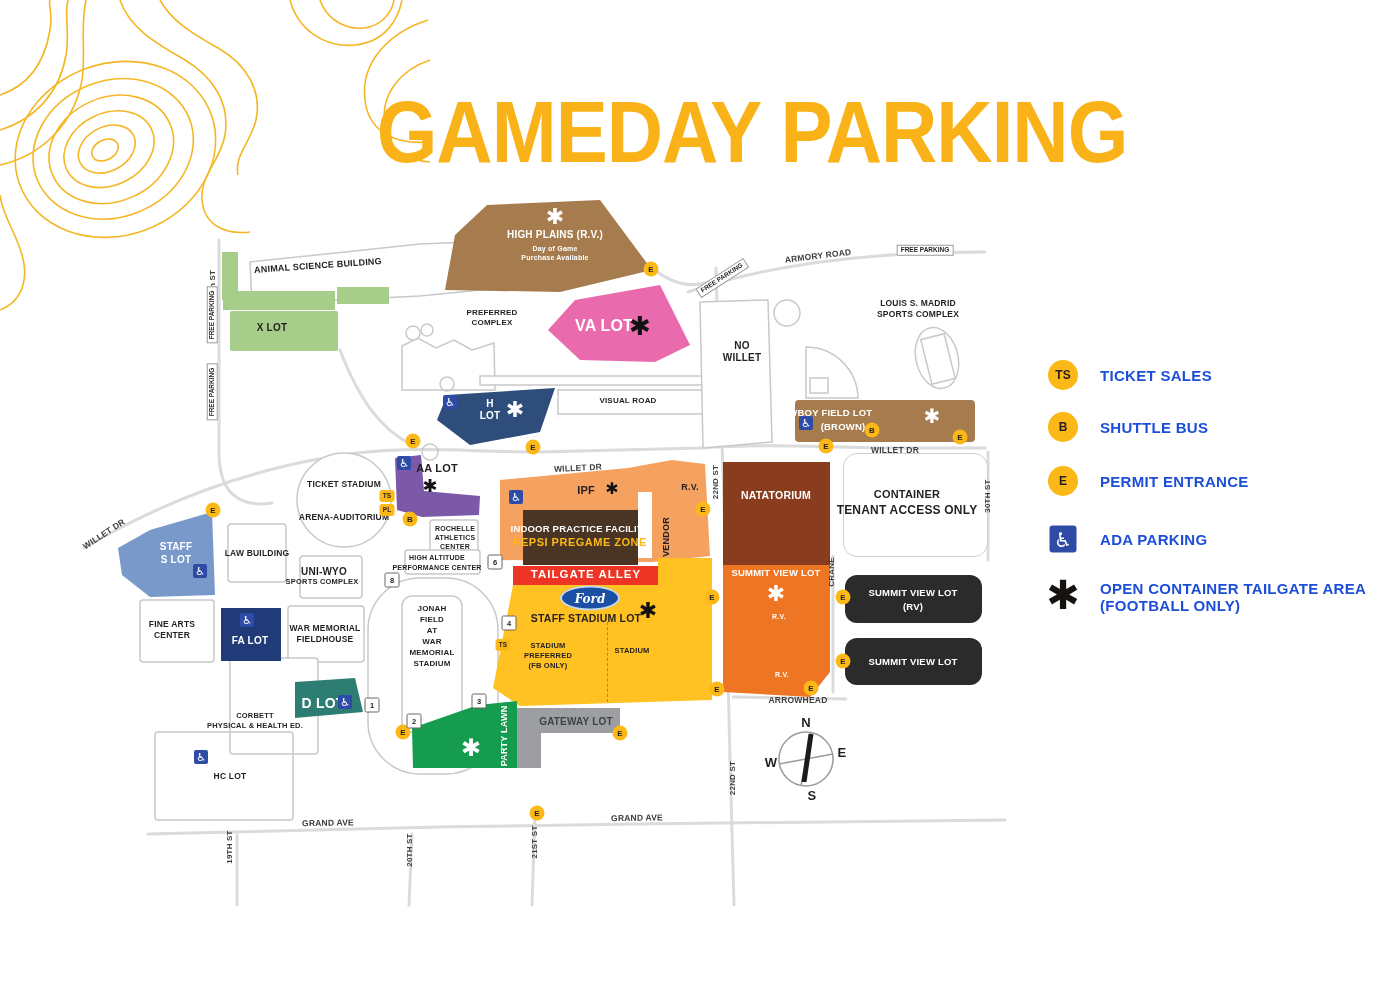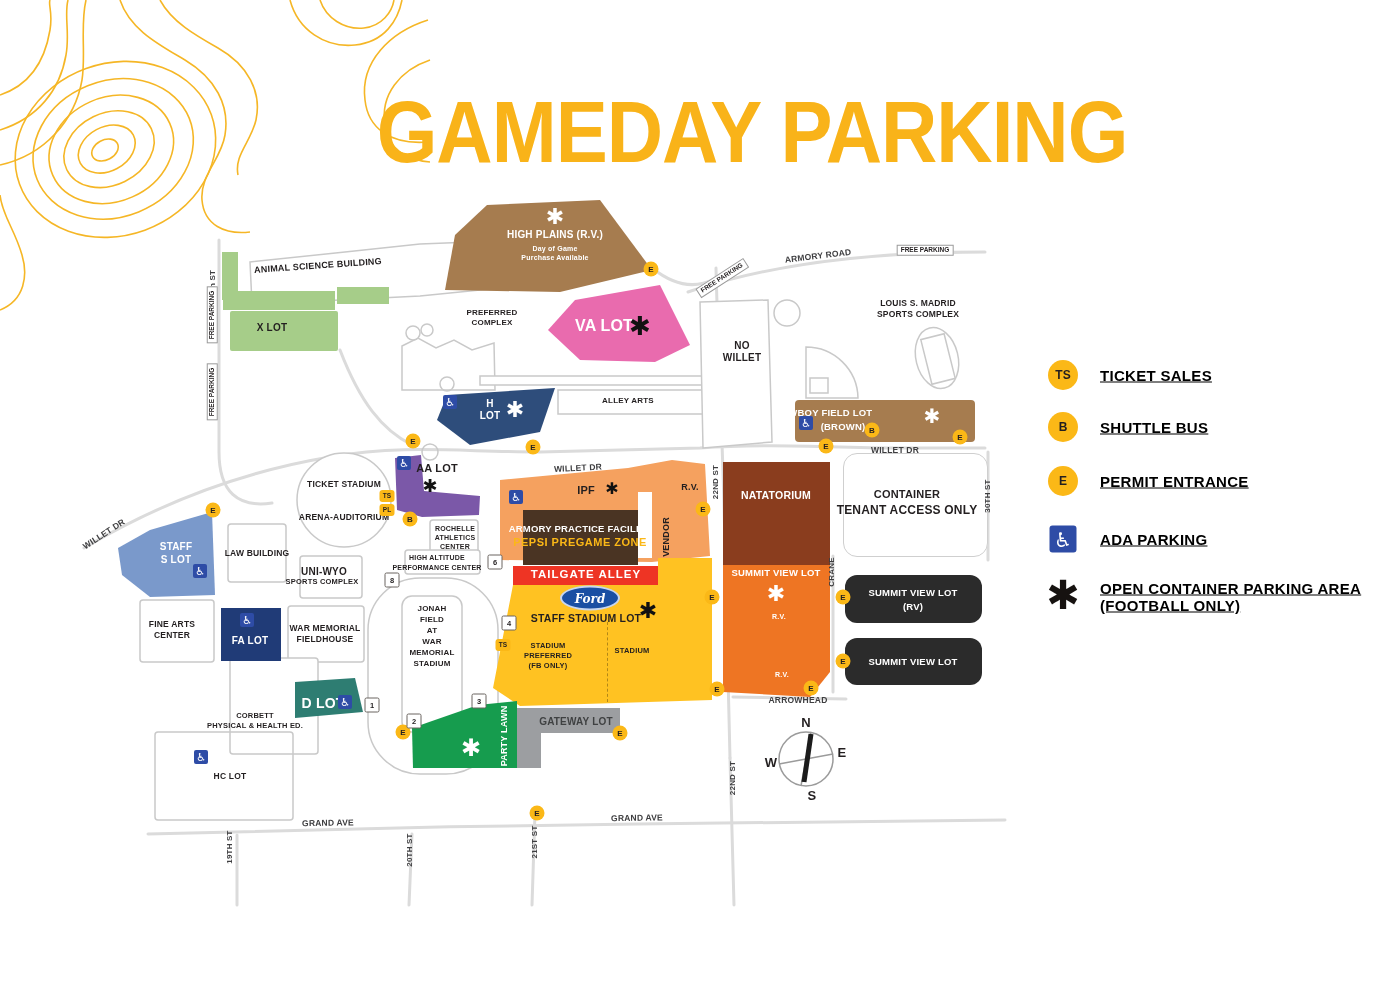--- a/index.html
+++ b/index.html
@@ -27,22 +27,22 @@
          font-size:78px;font-weight:800;color:#F9B319;letter-spacing:-1px;white-space:nowrap;}
   .fordlogo{position:absolute;left:590px;top:598px;transform:translate(-50%,-50%);width:56px;height:21px;
             border-radius:50%;background:#1A4FA3;border:2px solid #C8D6EE;color:#fff;
             font-family:"DejaVu Serif","Liberation Serif",serif;font-style:italic;font-weight:700;font-size:12px;
             display:flex;align-items:center;justify-content:center;}
   .legbadge{position:absolute;transform:translate(-50%,-50%);width:30px;height:30px;border-radius:50%;
             background:#FBB817;color:#231F20;font-size:12px;font-weight:700;
             display:flex;align-items:center;justify-content:center;}
   .legada{position:absolute;transform:translate(-50%,-50%);width:27px;height:27px;background:#2E4CA6;
           border-radius:3px;color:#fff;font-size:20px;display:flex;align-items:center;justify-content:center;}
-  .leglbl{position:absolute;transform:translate(0,-50%);font-size:15px;font-weight:700;color:#000000;
-          letter-spacing:.3px;white-space:nowrap;text-decoration:underline;}
+  .leglbl{position:absolute;transform:translate(0,-50%);font-size:15px;font-weight:700;color:#1d4ed8;
+          letter-spacing:.3px;white-space:nowrap;}
   .dash{position:absolute;left:607px;top:622px;height:80px;width:0;border-left:1.5px dashed rgba(0,0,0,.30);}
 </style>
 </head>
 <body>
 
 <div id="canvas">
 
   <svg class="abs" width="1400" height="991" viewBox="0 0 1400 991" style="left:0;top:0">
     <g stroke="#F5B31B" stroke-width="1.6" fill="none" opacity="0.95">
       <ellipse cx="105" cy="150" rx="14" ry="10" transform="rotate(-28 105 150)"></ellipse>
@@ -157,21 +157,21 @@
   <div class="lbl" style="left:733px;top:778px;font-size:8px;--r:-90deg;color:#3E3E40">22ND ST</div>
   <div class="lbl" style="left:328px;top:823px;font-size:8.5px;--r:-1deg;color:#3E3E40">GRAND AVE</div>
   <div class="lbl" style="left:637px;top:818px;font-size:8.5px;--r:-1deg;color:#3E3E40">GRAND AVE</div>
   <div class="lbl" style="left:230px;top:847px;font-size:8px;--r:-90deg;color:#3E3E40">19TH ST</div>
   <div class="lbl" style="left:410px;top:850px;font-size:8px;--r:-90deg;color:#3E3E40">20TH ST</div>
   <div class="lbl" style="left:535px;top:842px;font-size:8px;--r:-90deg;color:#3E3E40">21ST ST</div>
 
   <div class="lbl" style="left:318px;top:266px;font-size:9px;--r:-4deg">ANIMAL SCIENCE BUILDING</div>
   <div class="lbl" style="left:492px;top:313px;font-size:8px">PREFERRED</div>
   <div class="lbl" style="left:492px;top:323px;font-size:8px">COMPLEX</div>
-  <div class="lbl" style="left:628px;top:401px;font-size:8px">ALLEY ARTS</div>
+  <div class="lbl" style="left:628px;top:401px;font-size:8px">VISUAL ROAD</div>
   <div class="lbl" style="left:344px;top:484px;font-size:8.5px">TICKET STADIUM</div>
   <div class="lbl" style="left:344px;top:517px;font-size:8.5px">ARENA-AUDITORIUM</div>
   <div class="lbl" style="left:257px;top:553px;font-size:8.5px">LAW BUILDING</div>
   <div class="lbl" style="left:324px;top:572px;font-size:10px">UNI-WYO</div>
   <div class="lbl" style="left:322px;top:582px;font-size:7.5px">SPORTS COMPLEX</div>
   <div class="lbl" style="left:455px;top:528px;font-size:7px">ROCHELLE</div>
   <div class="lbl" style="left:455px;top:537px;font-size:7px">ATHLETICS</div>
   <div class="lbl" style="left:455px;top:546px;font-size:7px">CENTER</div>
   <div class="lbl" style="left:437px;top:557px;font-size:7px">HIGH ALTITUDE</div>
   <div class="lbl" style="left:437px;top:567px;font-size:7px">PERFORMANCE CENTER</div>
@@ -210,21 +210,21 @@
   <div class="lbl" style="left:666px;top:537px;font-size:9px;--r:-90deg">VENDOR</div>
   <div class="lbl w" style="left:776px;top:495px;font-size:10.5px">NATATORIUM</div>
   <div class="lbl w" style="left:776px;top:573px;font-size:9.5px">SUMMIT VIEW LOT</div>
   <div class="lbl w" style="left:779px;top:616px;font-size:7px">R.V.</div>
   <div class="lbl w" style="left:782px;top:674px;font-size:7px">R.V.</div>
   <div class="lbl" style="left:907px;top:494px;font-size:11px">CONTAINER</div>
   <div class="lbl" style="left:907px;top:510px;font-size:12px">TENANT ACCESS ONLY</div>
   <div class="lbl w" style="left:913px;top:593px;font-size:9.5px">SUMMIT VIEW LOT</div>
   <div class="lbl w" style="left:913px;top:607px;font-size:9.5px">(RV)</div>
   <div class="lbl w" style="left:913px;top:662px;font-size:9.5px">SUMMIT VIEW LOT</div>
-  <div class="lbl w" style="left:580px;top:529px;font-size:9.5px">ARMORY PRACTICE FACILITY</div>
+  <div class="lbl w" style="left:580px;top:529px;font-size:9.5px">INDOOR PRACTICE FACILITY</div>
   <div class="lbl" style="left:580px;top:542px;font-size:11px;color:#FBB817;letter-spacing:.5px">PEPSI PREGAME ZONE</div>
   <div class="lbl w" style="left:586px;top:575px;font-size:11.5px;letter-spacing:1px">TAILGATE ALLEY</div>
   <div class="lbl" style="left:586px;top:618px;font-size:10.5px">STAFF STADIUM LOT</div>
   <div class="lbl" style="left:548px;top:646px;font-size:7.5px">STADIUM</div>
   <div class="lbl" style="left:548px;top:656px;font-size:7.5px">PREFERRED</div>
   <div class="lbl" style="left:548px;top:666px;font-size:7.5px">(FB ONLY)</div>
   <div class="lbl" style="left:632px;top:651px;font-size:7.5px">STADIUM</div>
   <div class="lbl w" style="left:504px;top:736px;font-size:9px;--r:-90deg">PARTY LAWN</div>
   <div class="lbl" style="left:576px;top:722px;font-size:10px;color:#3F4142">GATEWAY LOT</div>
   <div class="lbl" style="left:742px;top:346px;font-size:10px">NO</div>
@@ -288,17 +288,17 @@
   <div>
     <span class="legbadge" style="left:1063px;top:375px">TS</span>
     <span class="leglbl" style="left:1100px;top:375px">TICKET SALES</span>
     <span class="legbadge" style="left:1063px;top:427px">B</span>
     <span class="leglbl" style="left:1100px;top:427px">SHUTTLE BUS</span>
     <span class="legbadge" style="left:1063px;top:481px">E</span>
     <span class="leglbl" style="left:1100px;top:481px">PERMIT ENTRANCE</span>
     <span class="legada" style="left:1063px;top:539px">♿</span>
     <span class="leglbl" style="left:1100px;top:539px">ADA PARKING</span>
     <span class="ast" style="left:1063px;top:595px;font-size:40px;color:#161210">✱</span>
-    <span class="leglbl" style="left:1100px;top:588px">OPEN CONTAINER PARKING AREA</span>
+    <span class="leglbl" style="left:1100px;top:588px">OPEN CONTAINER TAILGATE AREA</span>
     <span class="leglbl" style="left:1100px;top:605px">(FOOTBALL ONLY)</span>
   </div>
 
 </div>
 
 </body></html>

